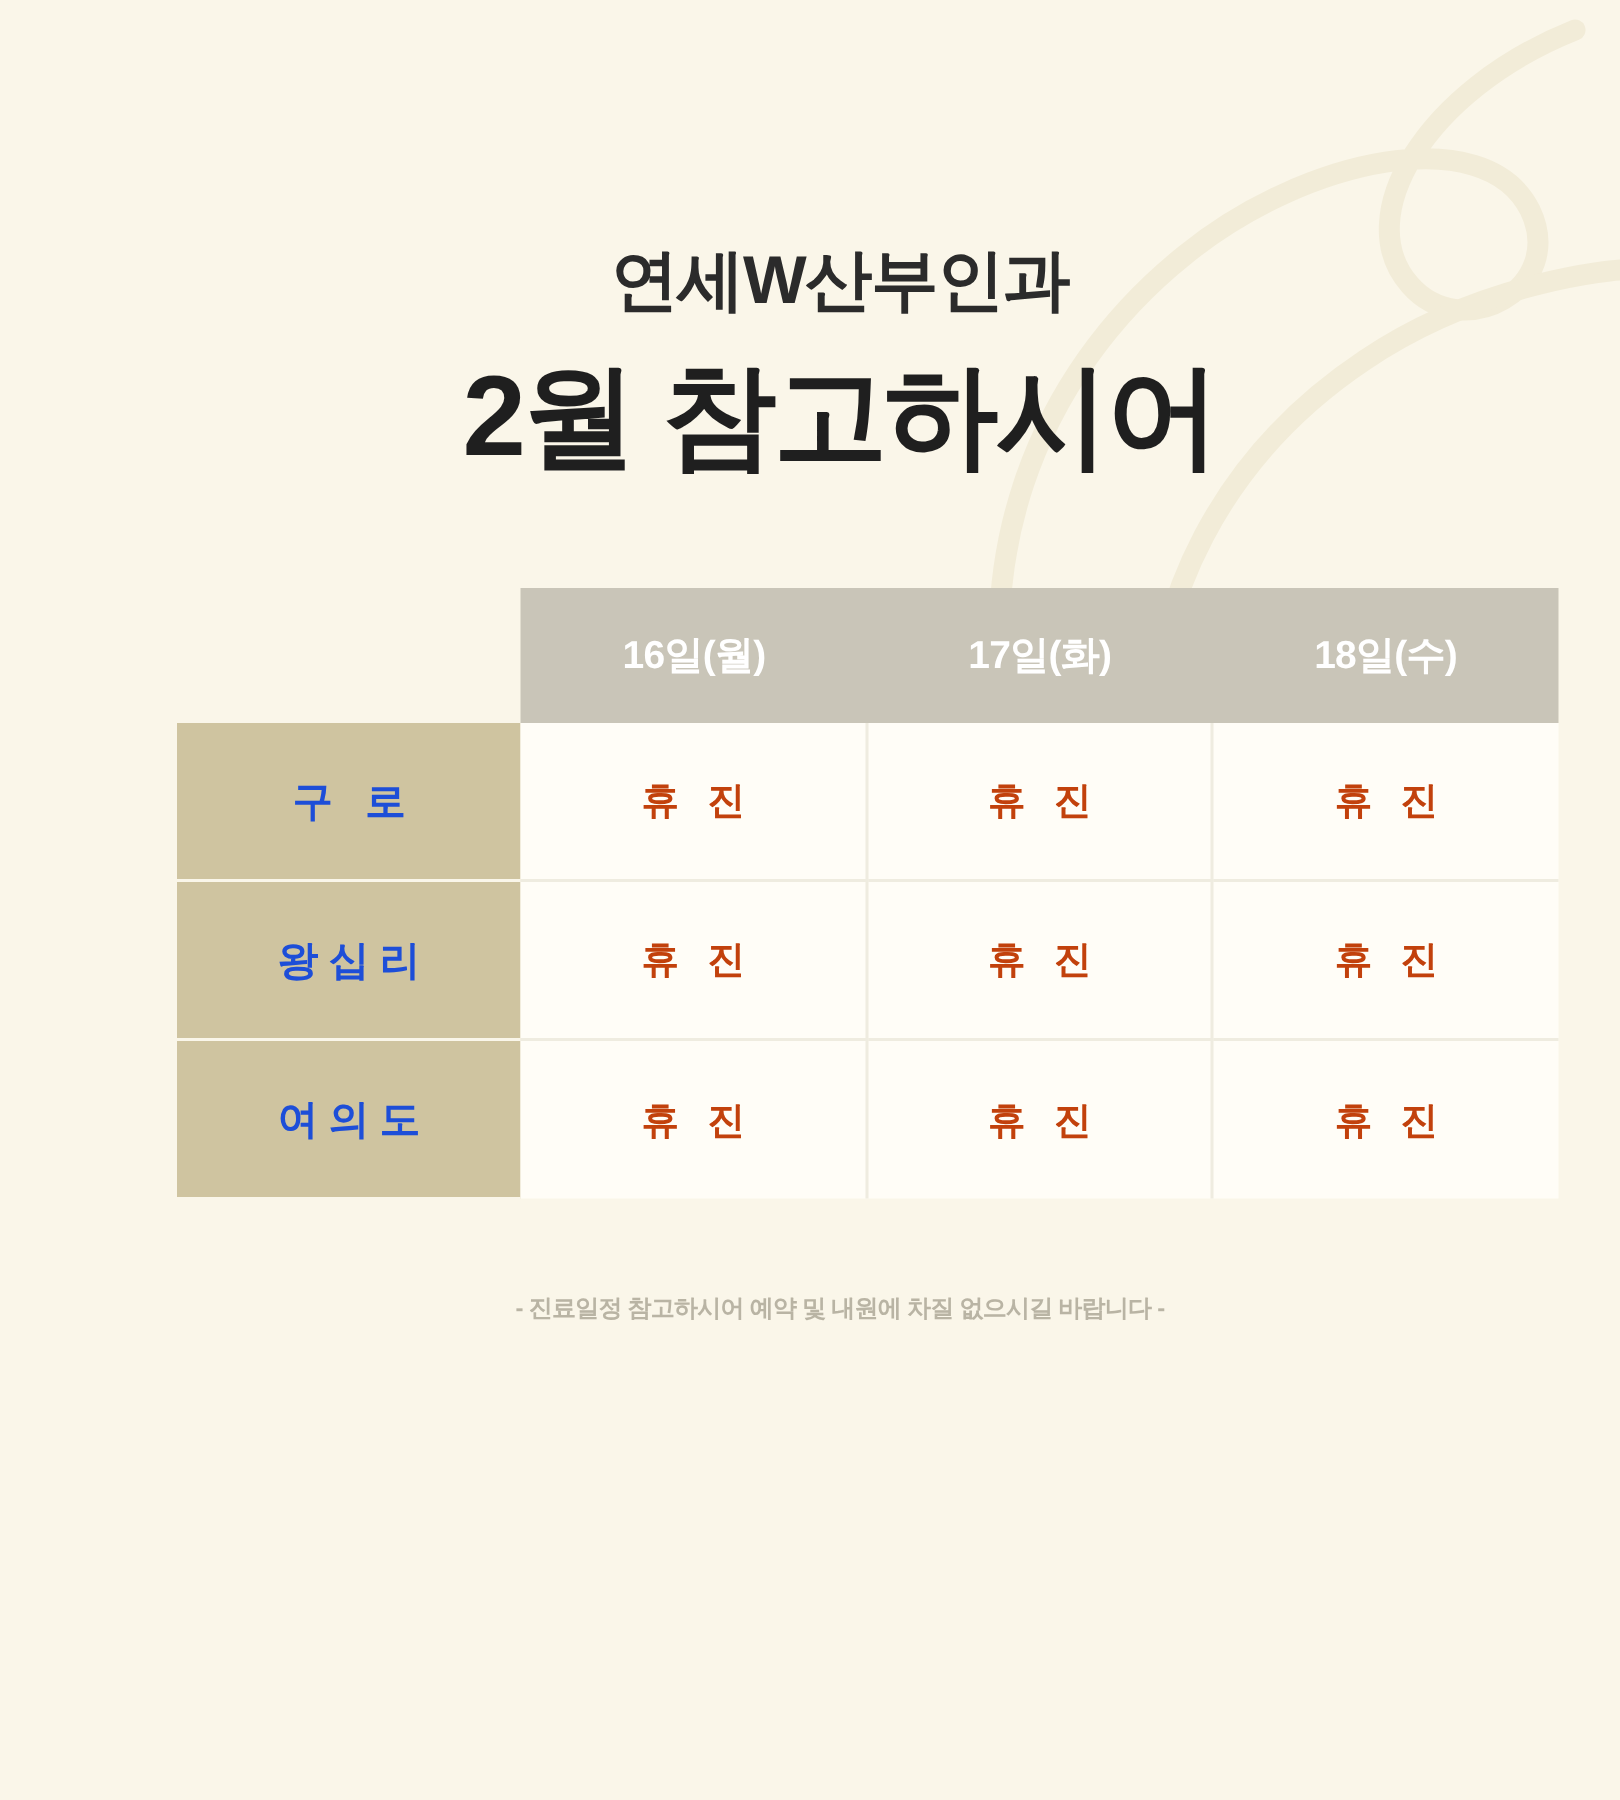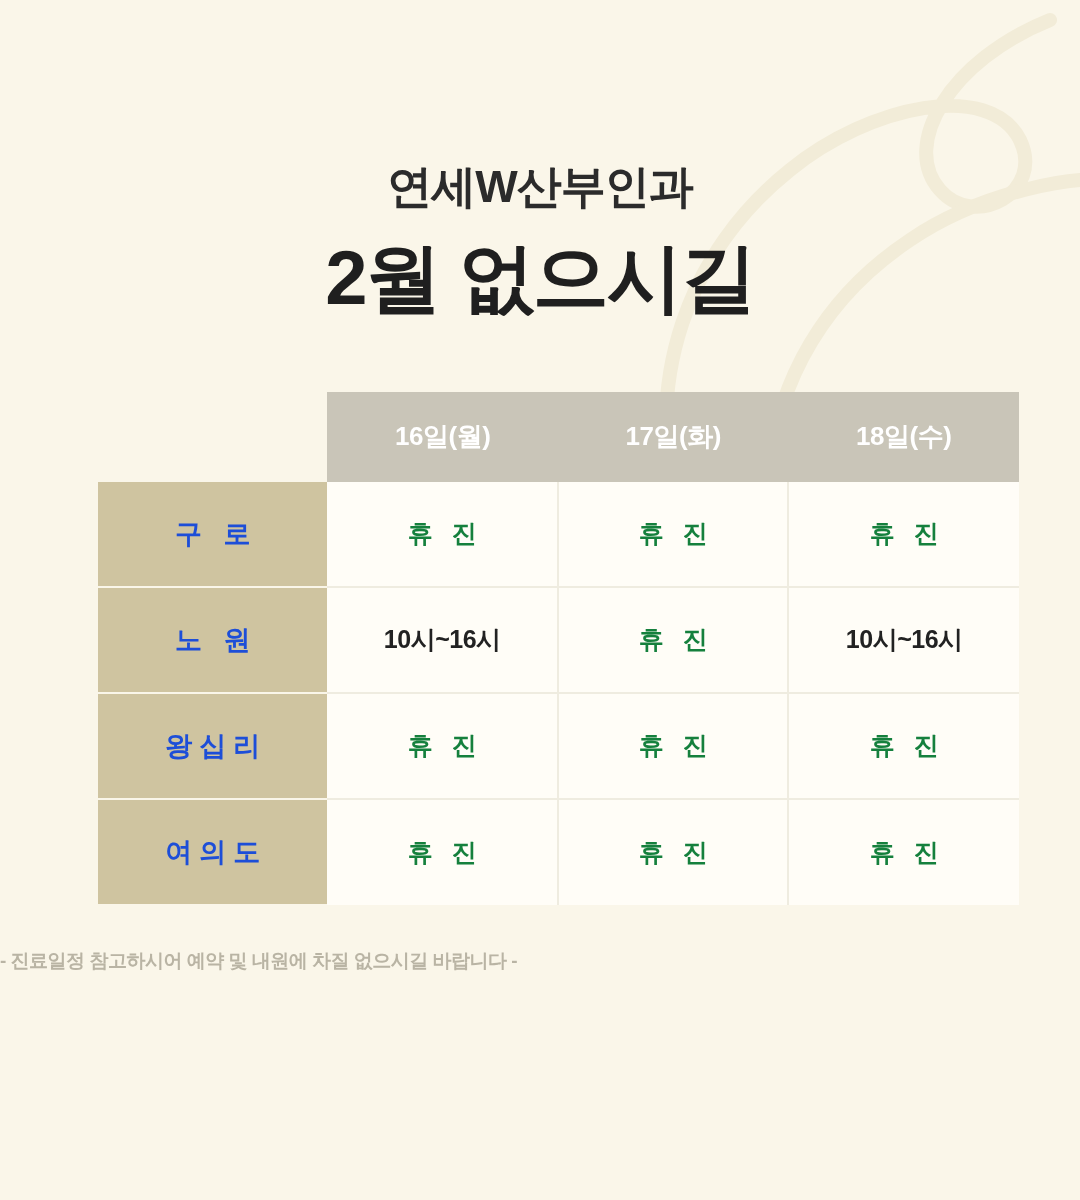--- a/index.html
+++ b/index.html
@@ -25,20 +25,21 @@
   }
   .page {
     position: relative;
     z-index: 1;
     width: 1080px;
     height: 1200px;
     box-sizing: border-box;
     display: flex;
     flex-direction: column;
     align-items: center;
+    padding-left: 40px;
   }
   .header {
     margin-top: 160px;
     text-align: center;
     width: 100%;
   }
   .clinic-name {
     font-size: 45px;
     font-weight: 700;
     color: #2b2b2b;
@@ -102,56 +103,56 @@
     border-bottom: 2px solid #efece0;
     border-right: 2px solid #efece0;
   }
   td.cell:last-child {
     border-right: none;
   }
   tr:last-child td.cell {
     border-bottom: none;
   }
   .off {
-    color: #15803d;
+    color: #c2410c;
     font-weight: 700;
     letter-spacing: 6px;
     text-indent: 6px;
     display: inline-block;
     text-align: center;
   }
   .hours {
     color: #222222;
     font-weight: 700;
     letter-spacing: -0.5px;
     display: inline-block;
   }
   .footnote {
-    margin-top: 42px;
-    font-size: 19px;
+    margin-top: 62px;
+    font-size: 16px;
     font-weight: 700;
     color: #b9b4a4;
     letter-spacing: -0.5px;
-    text-align: left;
+    text-align: center;
     width: 100%;
   }
 </style>
 </head>
 <body>
 
 <svg class="bg-deco" viewBox="0 0 560 520">
   <path d="M160 520 C120 380 170 250 270 170 C350 105 470 80 500 140 C525 192 455 230 420 190 C380 145 430 60 530 20" fill="none" stroke="#f2ecd8" stroke-width="14" stroke-linecap="round"></path>
   <path d="M250 520 C240 400 300 300 390 240 C470 186 560 180 560 180" fill="none" stroke="#f2ecd8" stroke-width="14" stroke-linecap="round"></path>
 </svg>
 
 <div class="page">
 
   <div class="header">
     <div class="clinic-name">연세W산부인과</div>
-    <div class="title-main">2월 없으시길</div>
+    <div class="title-main">2월 참고하시어</div>
   </div>
 
   <div class="schedule-wrap">
     <table class="schedule">
       <colgroup>
         <col class="col-label">
         <col class="col-day">
         <col class="col-day">
         <col class="col-day">
       </colgroup>
@@ -164,26 +165,20 @@
         </tr>
       </thead>
       <tbody>
         <tr>
           <th class="branch">구 로</th>
           <td class="cell"><span class="off">휴 진</span></td>
           <td class="cell"><span class="off">휴 진</span></td>
           <td class="cell"><span class="off">휴 진</span></td>
         </tr>
         <tr>
-          <th class="branch">노 원</th>
-          <td class="cell"><span class="hours">10시~16시</span></td>
-          <td class="cell"><span class="off">휴 진</span></td>
-          <td class="cell"><span class="hours">10시~16시</span></td>
-        </tr>
-        <tr>
           <th class="branch">왕십리</th>
           <td class="cell"><span class="off">휴 진</span></td>
           <td class="cell"><span class="off">휴 진</span></td>
           <td class="cell"><span class="off">휴 진</span></td>
         </tr>
         <tr>
           <th class="branch">여의도</th>
           <td class="cell"><span class="off">휴 진</span></td>
           <td class="cell"><span class="off">휴 진</span></td>
           <td class="cell"><span class="off">휴 진</span></td>

